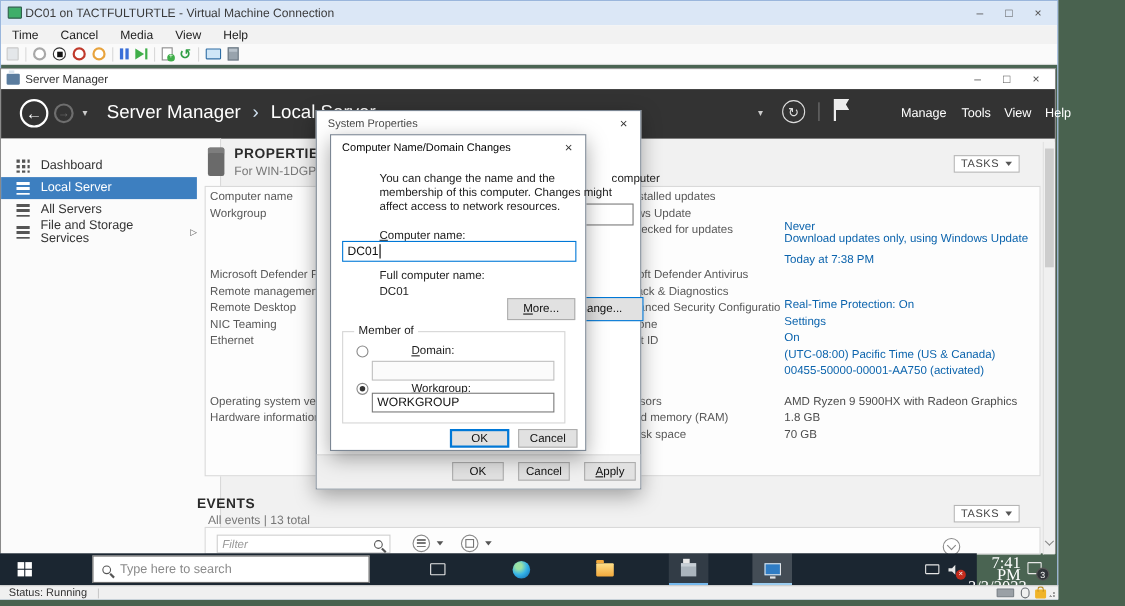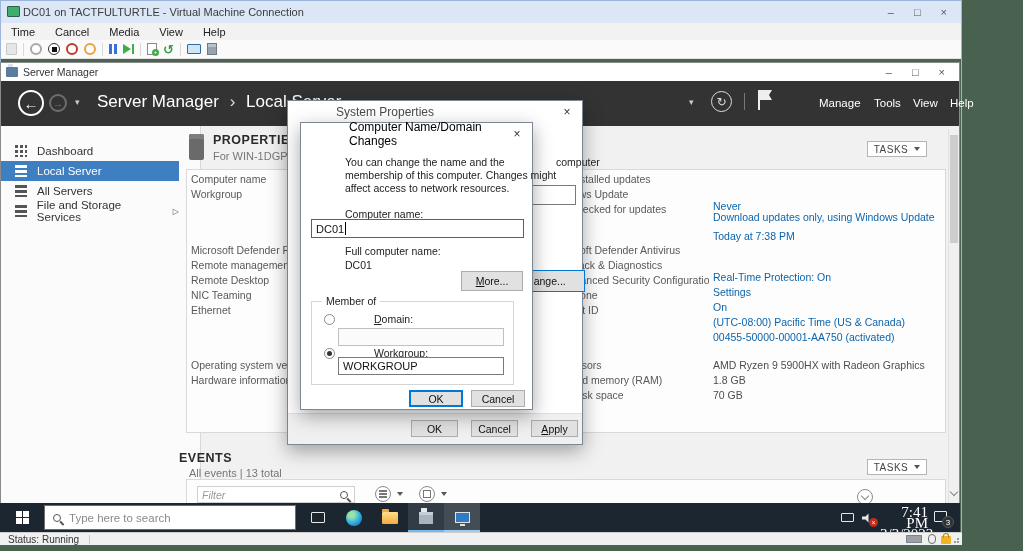--- a/index.html
+++ b/index.html
@@ -46,37 +46,37 @@
   .prow-label { position:absolute; font-size:10.5px; color:#595959; white-space:nowrap; }
   .prow-value { position:absolute; font-size:10.5px; white-space:nowrap; color:#4d4d4d; }
   .link { color:#0c64ad;margin-top:27px; }
   .scrollbar { background:#f0f0f0; border-left:1px solid #e2e2e2; }
   .thumb { background:#cdcdcd; }
   .chev { width:6px; height:6px; border-right:1.5px solid #888; border-bottom:1.5px solid #888; transform:rotate(45deg); }
   .circ-btn { width:16px; height:16px; border-radius:50%; border:1px solid #8a8a8a; background:#fff; display:flex; align-items:center; justify-content:center; }
 
   
   .dlg { background:#fff; border:1px solid #7c8794; box-shadow:0 6px 18px rgba(0,0,0,.35); }
-  .dlg-title { height:22px; display:flex; align-items:center; padding-left:10px; font-size:12px;margin-left:38px; }
+  .dlg-title { height:22px; display:flex; align-items:center; padding-left:10px; font-size:10px; }
   .dlg-x { position:absolute; top:0; right:0; width:30px; height:22px; display:flex; align-items:center; justify-content:center; font-size:12px; color:#333; }
   .gbtn { background:#e1e1e1; border:1px solid #adadad; font-size:10.5px; color:#111; display:flex; align-items:center; justify-content:center; }
   .gbtn.default { border:2px solid #0078d7; }
   .edit { background:#fff; border:1px solid #7a7a7a; font-size:11px; color:#111; display:flex; align-items:center; padding:0 4px; }
   .edit.focus { border:1px solid #0078d7; }
   .edit.disabled { background:#fbfbfb; border:1px solid #c0c0c0; }
   .radio { width:11px; height:11px; border-radius:50%; border:1px solid #8a8a8a; background:#fff; display:flex; align-items:center; justify-content:center; }
   .radio.on::after { content:""; width:5px; height:5px; border-radius:50%; background:#333; }
   .grp { border:1px solid #d5d5d5; }
   .grp-legend { position:absolute; top:-7px; left:10px; background:#fff; padding:0 4px; font-size:10.5px; color:#222; }
   .dtext { font-size:10.5px; color:#222;margin-left:32px; }
   .key { text-decoration:underline; }
   .caret { display:inline-block; width:1px; height:13px; background:#000; margin-left:1px; vertical-align:middle; }
 
   
-  .taskbar { left:0; top:503px; width:960px; height:29px; background:#1b2631; display:flex; align-items:center; z-index:40; }
+  .taskbar { left:0; top:503px; width:888px; height:29px; background:#1b2631; display:flex; align-items:center; z-index:40;gap:40px; }
   .tb-cell { height:29px; display:flex; align-items:center; justify-content:center; }
   .tb-active { background:rgba(255,255,255,.10); box-shadow:inset 0 -2px 0 #76b9ed; }
   .tb-active2 { background:rgba(255,255,255,.18); box-shadow:inset 0 -2px 0 #9ccdf0; }
   .winlogo { width:13px; height:13px; background:
     linear-gradient(#fff,#fff) 0 0/6px 6px no-repeat, linear-gradient(#fff,#fff) 7px 0/6px 6px no-repeat,
     linear-gradient(#fff,#fff) 0 7px/6px 6px no-repeat, linear-gradient(#fff,#fff) 7px 7px/6px 6px no-repeat; }
   .tb-search { width:252px; height:25px; background:#fff; border:1px solid #6d6d6d; display:flex; align-items:center; padding-left:8px; gap:8px; }
   .tb-search input { border:none; outline:none; font-size:11.5px; color:#444; width:200px; font-family:inherit; background:transparent; }
   .mag { width:8px; height:8px; border:1.5px solid #555; border-radius:50%; position:relative; }
   .mag::after { content:""; position:absolute; width:1.5px; height:5px; background:#555; left:7px; top:6px; transform:rotate(-45deg); }

